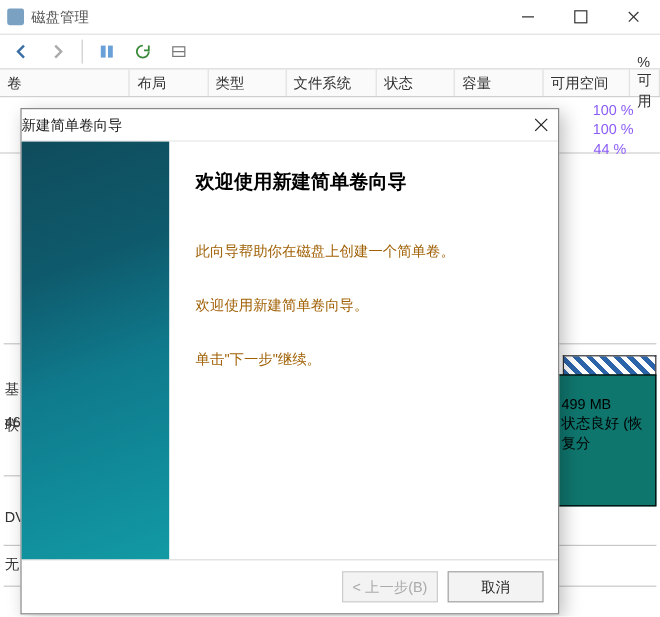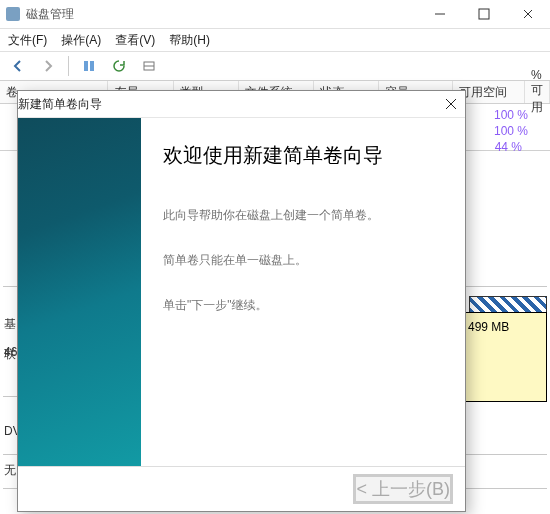--- a/index.html
+++ b/index.html
@@ -24,36 +24,36 @@
   .ico{width:14px;height:14px}
 
   
   .thead{height:22px;display:flex;border-bottom:1px solid #d0d0d0;background:#fafafa}
   .th{border-right:1px solid #e0e0e0;display:flex;align-items:center;padding:0 6px;color:#333}
 
   
   .rows{position:relative;height:46px;border-bottom:1px solid #d0d0d0}
   .rowfrag{position:absolute;font-size:12px;color:#8b5cf6}
   .left-labels{position:absolute;left:4px;width:18px;color:#333;font-size:12px}
-  .part-box{position:absolute;right:3px;top:312px;width:74px;height:76px;border:1px solid #000;background:#fef9c3;padding:6px 4px;line-height:1.35}
+  .part-box{position:absolute;right:3px;top:312px;width:74px;height:76px;border:1px solid #000;background:#0f766e;padding:16px 4px;line-height:1.35}
   .part-hatch{position:absolute;right:3px;top:296px;width:76px;height:16px;background:repeating-linear-gradient(45deg,#2b64a8 0 4px,#fff 4px 8px);border:1px solid #333;border-bottom:none}
   .sep{position:absolute;left:3px;right:3px;height:1px;background:#c8c8c8}
 
   
   .wizard{position:absolute;left:17px;top:90px;width:447px;height:420px;background:#fff;border:1px solid #888;box-shadow:4px 4px 14px rgba(0,0,0,.25)}
   .wiz-titlebar{height:26px;display:flex;align-items:center;justify-content:space-between;padding:0 0;border-bottom:1px solid #e6e6e6}
   .wiz-title{color:#222}
   .wiz-close{width:28px;height:20px;display:flex;align-items:center;justify-content:center;color:#333}
   .wiz-body{display:flex;height:348px}
   .wiz-side{width:123px;height:100%;background:linear-gradient(160deg,#0f4c5c 0%,#0e5a6c 30%,#0f7a8c 55%,#129aa4 100%)}
   .wiz-main{flex:1;padding:24px 22px 0 22px}
-  .wiz-h1{font-size:20px;font-weight:400;margin:0 0 38px 0}
-  .wiz-p{margin:0 0 28px 0;font-size:12px;color:#737373}
+  .wiz-h1{font-size:16px;font-weight:700;margin:0 0 38px 0}
+  .wiz-p{margin:0 0 28px 0;font-size:12px;color:#a16207}
   .wiz-foot{height:44px;border-top:1px solid #ddd;display:flex;align-items:center;justify-content:flex-end;gap:8px;padding-right:12px}
-  .wbtn{min-width:78px;height:24px;border:3px solid #a3a3a3;background:#f3f3f3;display:flex;align-items:center;justify-content:center;font-size:18px;color:#222}
+  .wbtn{min-width:78px;height:24px;border:1px solid #a3a3a3;background:#f3f3f3;display:flex;align-items:center;justify-content:center;font-size:12px;color:#222}
   .wbtn.disabled{color:#aaa;border-color:#ccc}
   .wbtn.primary{border-color:#1e6fd6;box-shadow:inset 0 0 0 1px #6aa6ee}
   svg{display:block}
 </style>
 </head>
 <body>
 <div class="root">
 
   <div class="titlebar">
     <div class="titlebar-left">
@@ -73,26 +73,20 @@
       </div>
       <div class="ctrl close">
         <svg class="ico" viewBox="0 0 14 14">
             <line x1="3" y1="3" x2="11" y2="11" stroke="#333"></line>
             <line x1="11" y1="3" x2="3" y2="11" stroke="#333"></line>
           </svg>
       </div>
     </div>
   </div>
 
-  <div class="menubar">
-    <span>文件(F)</span>
-    <span>操作(A)</span>
-    <span>查看(V)</span>
-    <span>帮助(H)</span>
-  </div>
 
   <div class="toolbar">
     <div class="tbtn">
       <svg class="ico" viewBox="0 0 14 14">
           <path d="M9 2 4 7l5 5" fill="none" stroke="#3a6ea5" stroke-width="2"></path>
         </svg>
     </div>
     <div class="tbtn">
       <svg class="ico" viewBox="0 0 14 14">
           <path d="M5 2l5 5-5 5" fill="none" stroke="#aaa" stroke-width="2"></path>
@@ -143,39 +137,41 @@
   <div class="sep" style="top:396px"></div>
   <div class="left-labels" style="top:406px"></div>
   <div class="left-labels" style="top:424px">DV</div>
   <div class="sep" style="top:454px"></div>
   <div class="left-labels" style="top:462px">无</div>
   <div class="sep" style="top:488px"></div>
 
   <div class="part-hatch"></div>
   <div class="part-box">
     <div>499 MB</div>
+    <div>状态良好 (恢复分</div>
   </div>
 
   <div class="wizard">
     <div class="wiz-titlebar">
       <span class="wiz-title">新建简单卷向导</span>
       <div class="wiz-close">
         <svg width="12" height="12" viewBox="0 0 12 12">
             <line x1="1" y1="1" x2="11" y2="11" stroke="#222"></line>
             <line x1="11" y1="1" x2="1" y2="11" stroke="#222"></line>
           </svg>
       </div>
     </div>
     <div class="wiz-body">
       <div class="wiz-side"></div>
       <div class="wiz-main">
         <h1 class="wiz-h1">欢迎使用新建简单卷向导</h1>
         <p class="wiz-p">此向导帮助你在磁盘上创建一个简单卷。</p>
-        <p class="wiz-p">简单卷只能在单一磁盘上。</p>
+        <p class="wiz-p">欢迎使用新建简单卷向导。</p>
         <p class="wiz-p">单击"下一步"继续。</p>
       </div>
     </div>
     <div class="wiz-foot">
       <div class="wbtn disabled">&lt; 上一步(B)</div>
+      <div class="wbtn">取消</div>
     </div>
   </div>
 
 </div>
 
 </body></html>

